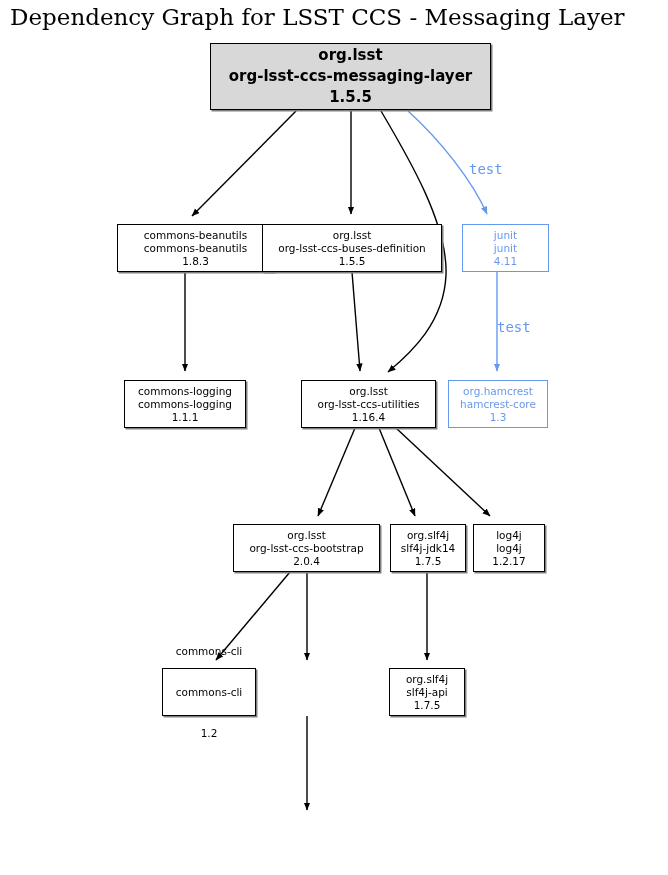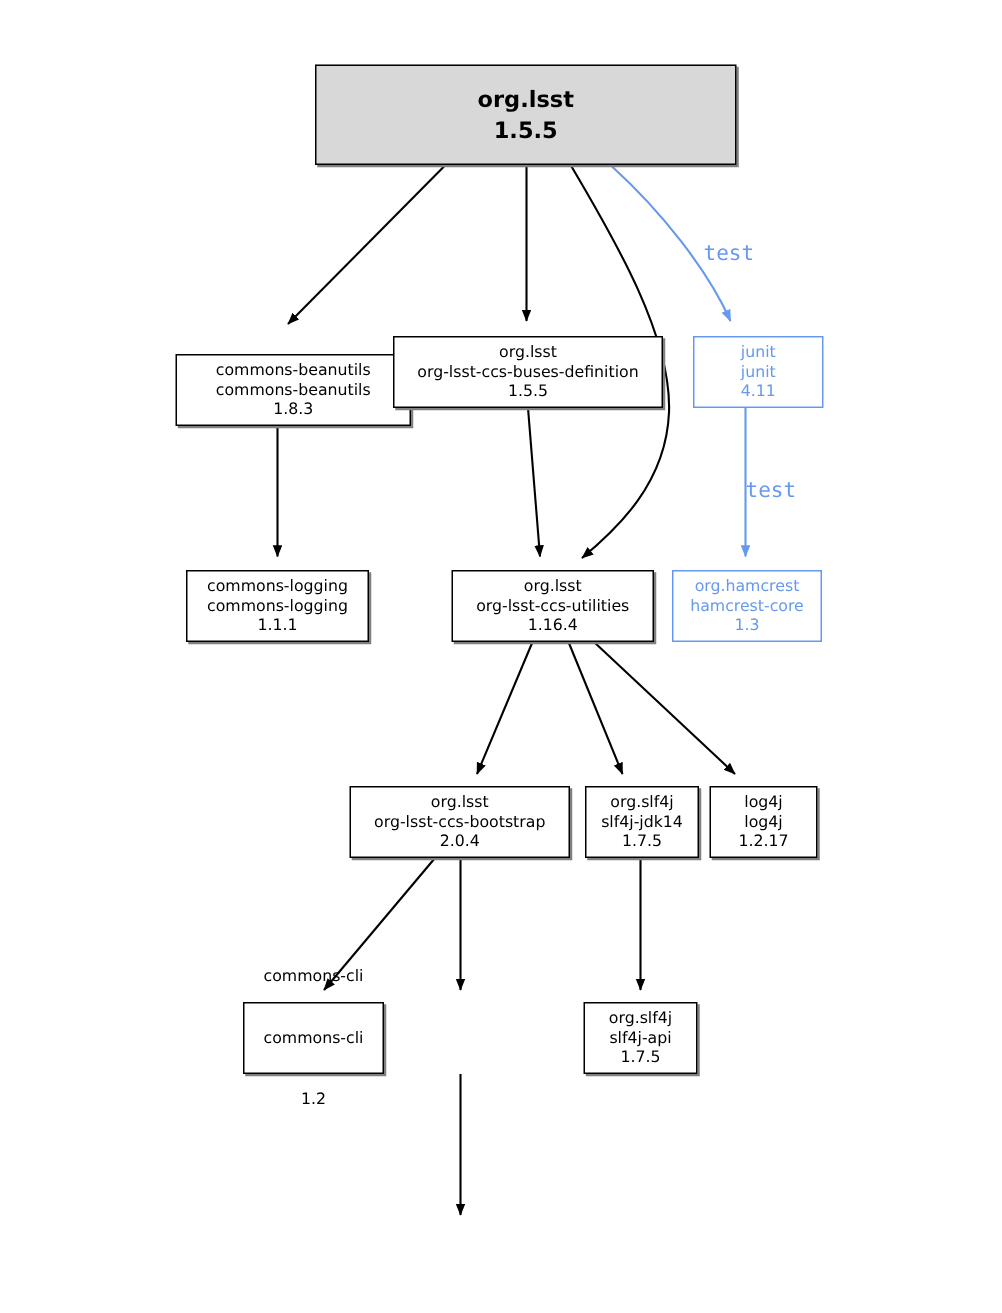--- a/index.html
+++ b/index.html
@@ -68,20 +68,21 @@
     font-size: 14px;
     color: #6699ee;
     white-space: nowrap;
   }
 </style>
 </head>
 <body>
 
 <div id="canvas">
 
+  <div id="graph-title">Dependency Graph for LSST CCS - Messaging Layer</div>
 
   <svg class="edges" viewBox="0 0 668 875" xmlns="http://www.w3.org/2000/svg">
     <defs>
       <marker id="arrow-black" markerWidth="9" markerHeight="9" refX="7.5" refY="3.2" orient="auto" markerUnits="userSpaceOnUse">
         <path d="M0,0 L8,3.2 L0,6.4 z" fill="#000000"></path>
       </marker>
       <marker id="arrow-blue" markerWidth="9" markerHeight="9" refX="7.5" refY="3.2" orient="auto" markerUnits="userSpaceOnUse">
         <path d="M0,0 L8,3.2 L0,6.4 z" fill="#6699ee"></path>
       </marker>
     </defs>
@@ -110,24 +111,25 @@
 
     <path d="M307,572 L307,660" stroke="#000000" stroke-width="1.4" fill="none" marker-end="url(#arrow-black)"></path>
 
     <path d="M427,572 L427,660" stroke="#000000" stroke-width="1.4" fill="none" marker-end="url(#arrow-black)"></path>
 
     <path d="M307,716 L307,810" stroke="#000000" stroke-width="1.4" fill="none" marker-end="url(#arrow-black)"></path>
   </svg>
 
   <div class="node root" style="left:210px; top:43px; width:281px; height:67px;">
     <span class="ln">org.lsst</span>
+    <span class="ln">org-lsst-ccs-messaging-layer</span>
     <span class="ln">1.5.5</span>
   </div>
 
-  <div class="node" style="left:117px; top:236px; width:157px; height:48px;">
+  <div class="node" style="left:117px; top:224px; width:157px; height:48px;">
     <span class="ln">commons-beanutils</span>
     <span class="ln">commons-beanutils</span>
     <span class="ln">1.8.3</span>
   </div>
 
   <div class="node" style="left:262px; top:224px; width:180px; height:48px;">
     <span class="ln">org.lsst</span>
     <span class="ln">org-lsst-ccs-buses-definition</span>
     <span class="ln">1.5.5</span>
   </div>

